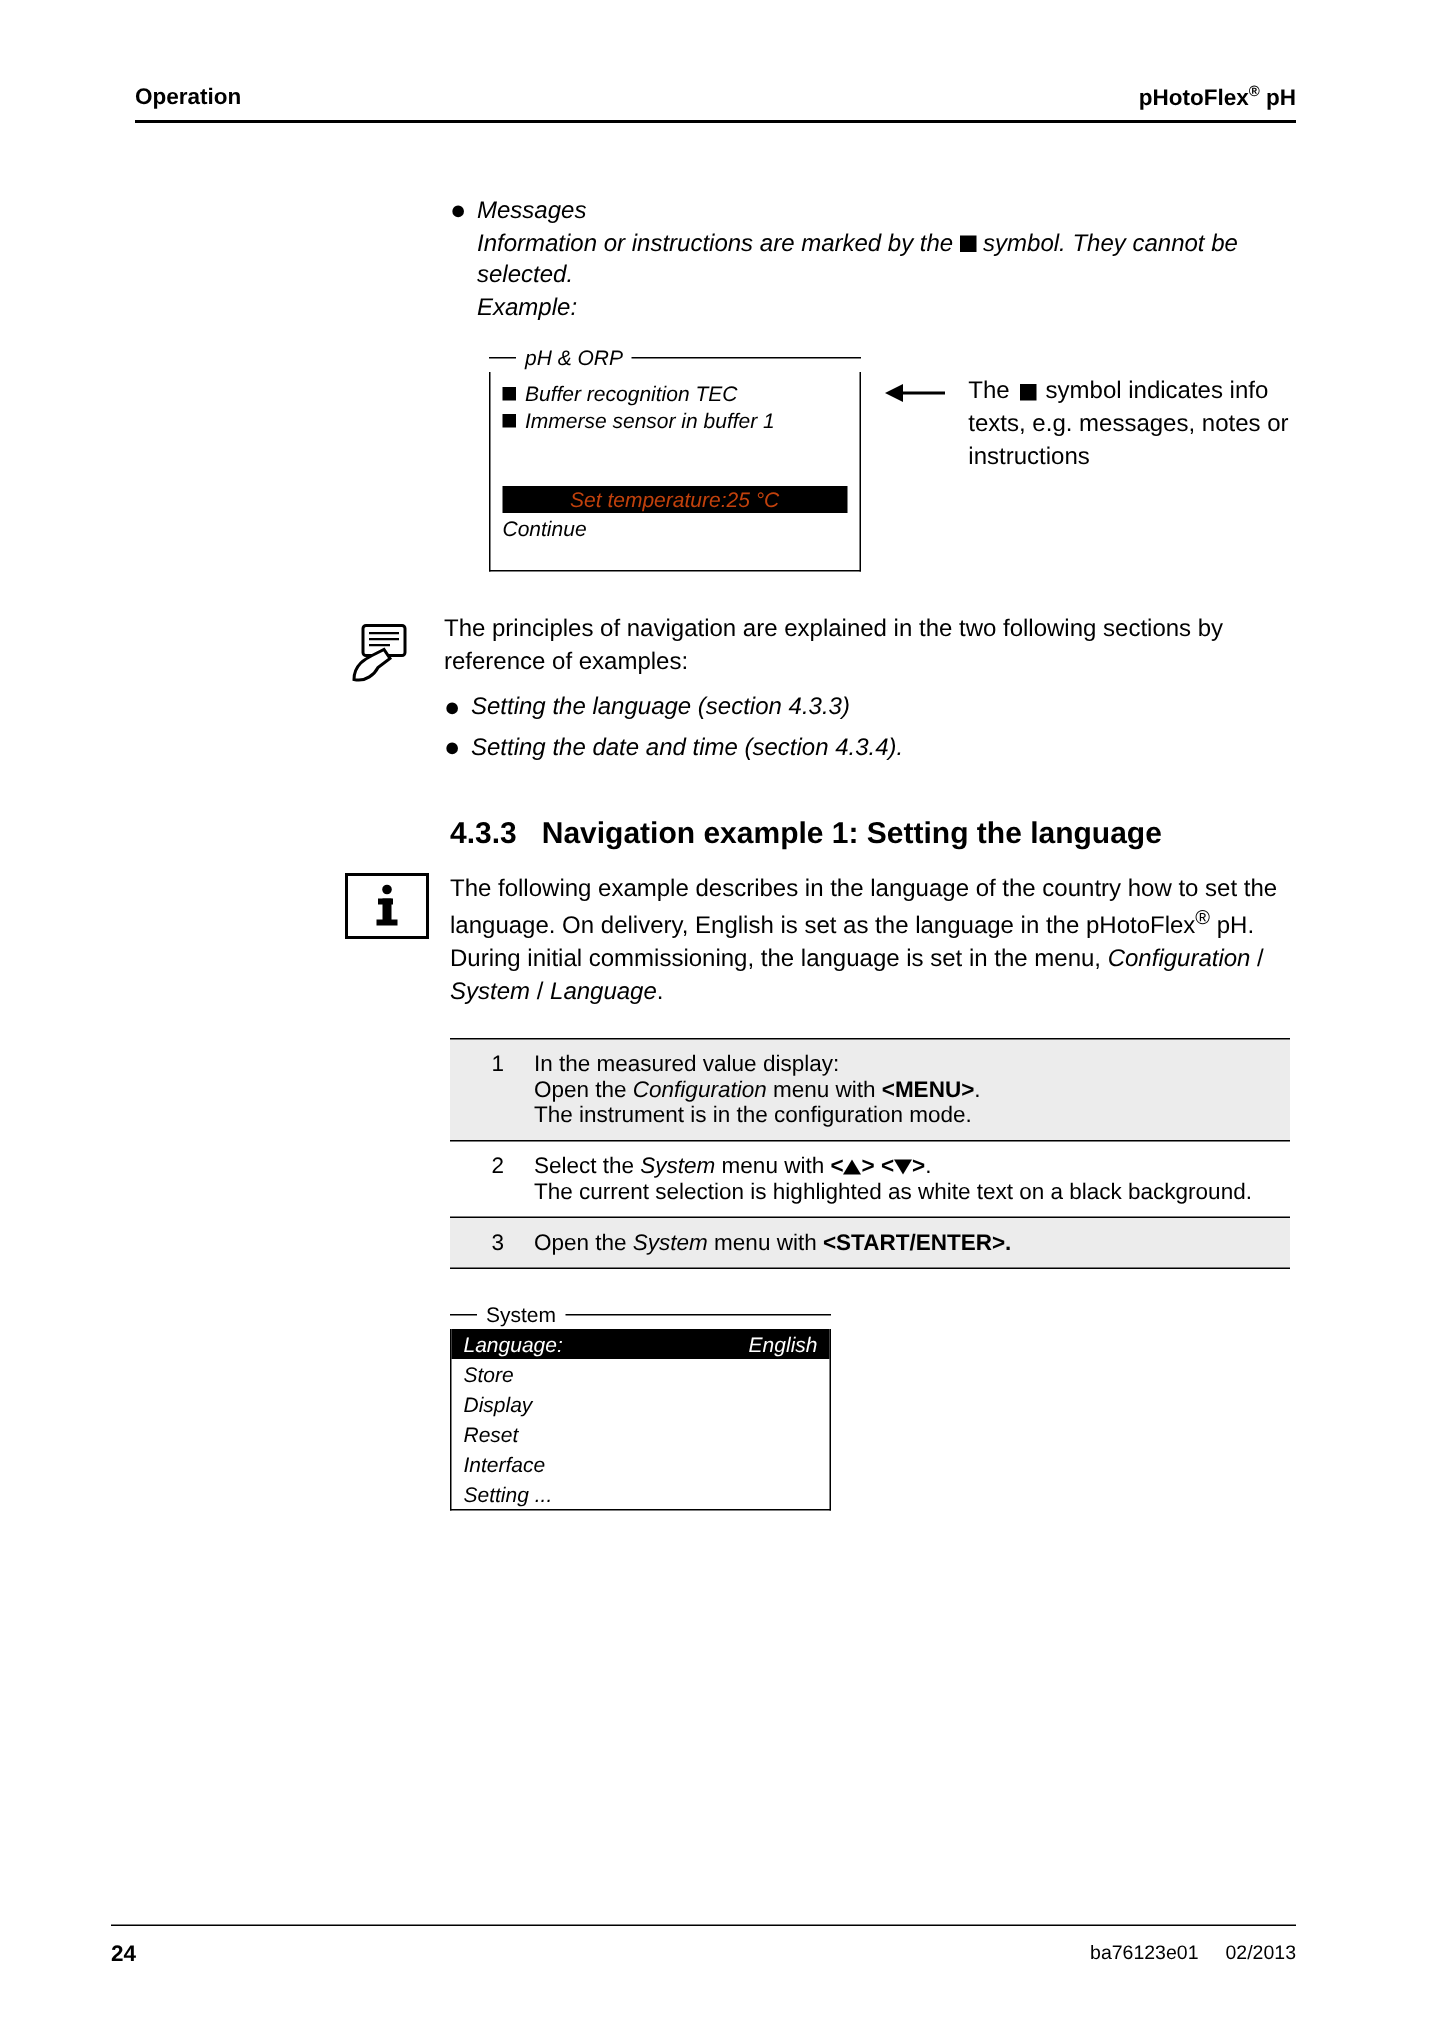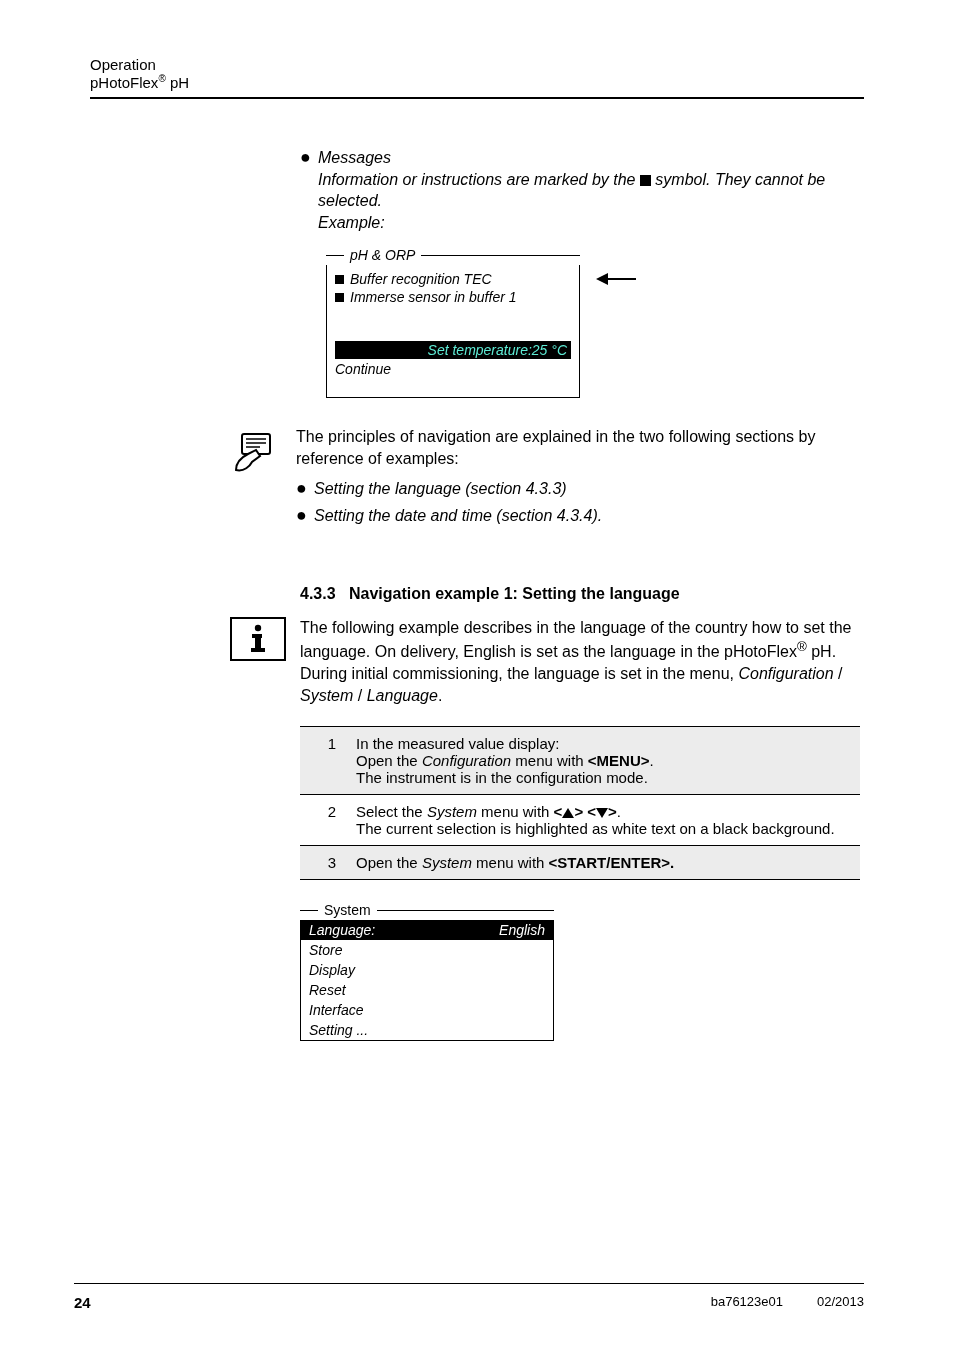--- a/index.html
+++ b/index.html
@@ -13,24 +13,23 @@
   .page {
     width: 954px;
     min-height: 1351px;
     padding: 56px 90px 40px 90px;
     box-sizing: border-box;
     position: relative;
   }
   .header-row {
     display: flex;
     justify-content: space-between;
-    font-weight: normal;
+    font-weight: bold;
     font-size: 15px;
     margin-bottom: 6px;
-    flex-direction: column;
   }
   .header-row .right sup { font-size: 10px; }
   .header-rule {
     border: none;
     border-top: 2px solid #000;
     margin: 0 0 48px 0;
   }
   .content {
     margin-left: 210px;
     width: 560px;
@@ -87,23 +86,23 @@
     align-items: center;
     gap: 6px;
     margin-bottom: 2px;
   }
   .legend-line .sq {
     width: 9px; height: 9px; background:#000;
     flex: 0 0 9px;
   }
   .legend-row-inv {
     background: #000;
-    color: #5eead4;
-    display: flex;
-    justify-content: flex-end;
+    color: #c2410c;
+    display: flex;
+    justify-content: center;
     padding: 1px 4px;
     margin-top: 36px;
   }
   .legend-continue { font-style: italic; padding-top: 2px; }
 
   .arrow-col {
     width: 40px;
     display:flex;
     align-items:flex-start;
     padding-top: 24px;
@@ -141,22 +140,22 @@
     line-height: 1.35;
     flex: 1;
   }
   .sub-bullets {
     margin-left: 0;
   }
   .sub-bullets .bullet-row { margin-bottom: 6px; }
 
   .section-heading {
     font-weight: bold;
-    font-size: 16px;
-    margin-top: 52px;
+    font-size: 20px;
+    margin-top: 29px;
     margin-bottom: 14px;
   }
 
   .info-row {
     display: flex;
     align-items: flex-start;
     gap: 14px;
     margin-left: -70px;
     margin-bottom: 20px;
     width: 630px;
@@ -226,21 +225,21 @@
   .footer-rule {
     border:none;border-top:1px solid #000;
     margin: 0 0 10px 0;
   }
   .footer-row {
     display:flex;
     justify-content:space-between;
     font-size: 13px;
   }
   .footer-row .pn { font-weight: bold; font-size: 15px; }
-  .footer-right { display:flex; gap: 34px; color:#000; }
+  .footer-right { display:flex; gap: 18px; color:#000; }
 </style>
 </head>
 <body>
 
 <div class="page">
   <div class="header-row">
     <span>Operation</span>
     <span class="right">
       <span>pHotoFlex</span><sup>®</sup><span> pH</span>
     </span>
@@ -280,20 +279,23 @@
           </div>
           <div class="legend-continue">Continue</div>
         </div>
       </div>
       <div class="arrow-col">
         <svg width="40" height="16" viewBox="0 0 40 16">
           <line x1="40" y1="8" x2="10" y2="8" stroke="#000" stroke-width="2"></line>
           <polygon points="0,8 12,2 12,14" fill="#000"></polygon>
         </svg>
       </div>
+      <div class="annot">
+        <span>The </span><span class="sq"></span><span> symbol indicates info texts, e.g. messages, notes or instructions</span>
+      </div>
     </div>
 
     <div class="note-row">
       <div class="note-icon">
         <svg width="52" height="52" viewBox="0 0 52 52">
           <rect x="12" y="8" width="28" height="20" rx="2" fill="#fff" stroke="#000" stroke-width="2"></rect>
           <line x1="16" y1="13" x2="36" y2="13" stroke="#000" stroke-width="1.5"></line>
           <line x1="16" y1="17" x2="36" y2="17" stroke="#000" stroke-width="1.5"></line>
           <line x1="16" y1="21" x2="30" y2="21" stroke="#000" stroke-width="1.5"></line>
           <path d="M6 44 C6 34, 14 30, 18 28 L26 24 L30 30 L22 36 C20 40, 14 46, 6 44 Z" fill="#fff" stroke="#000" stroke-width="2"></path>

